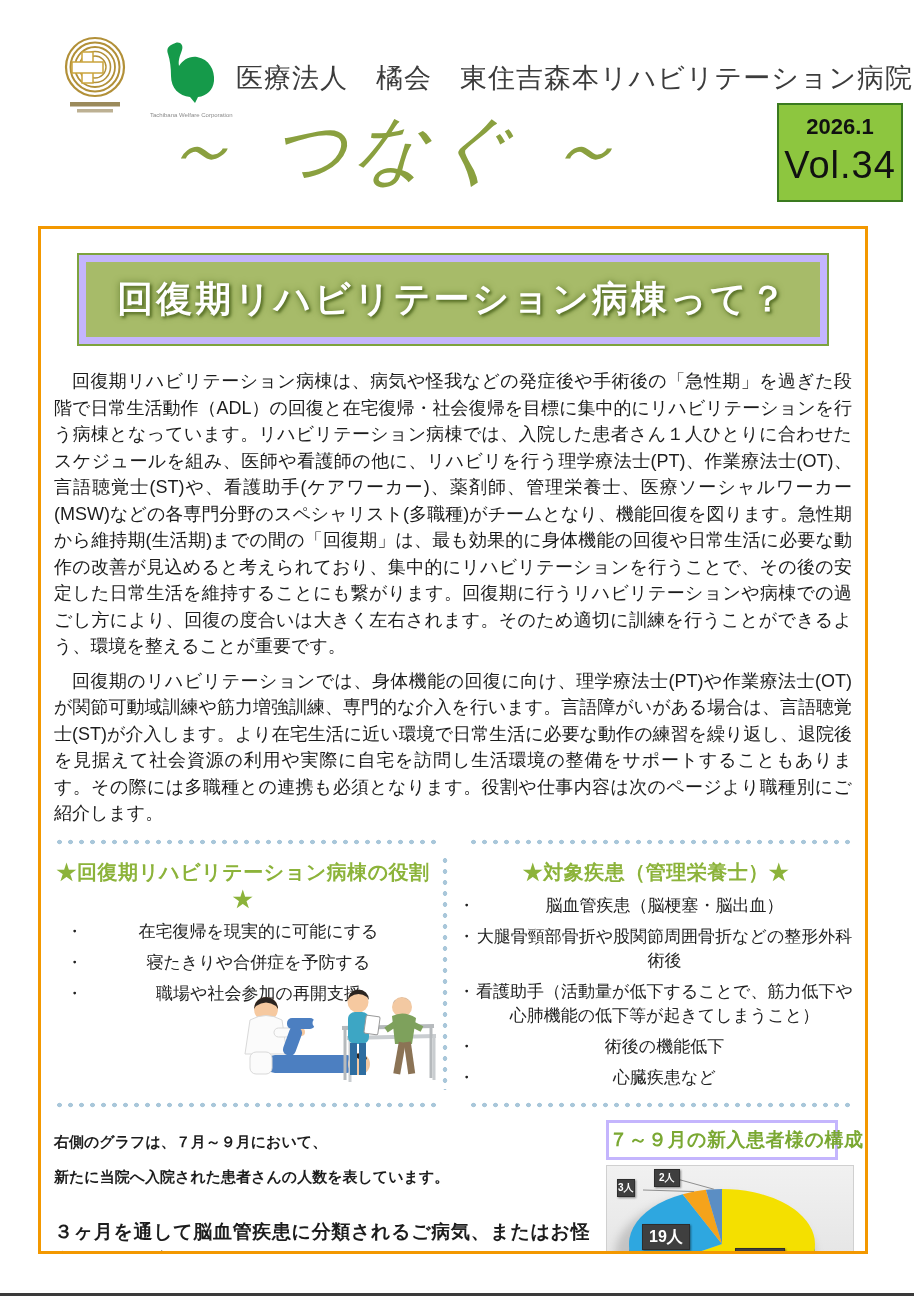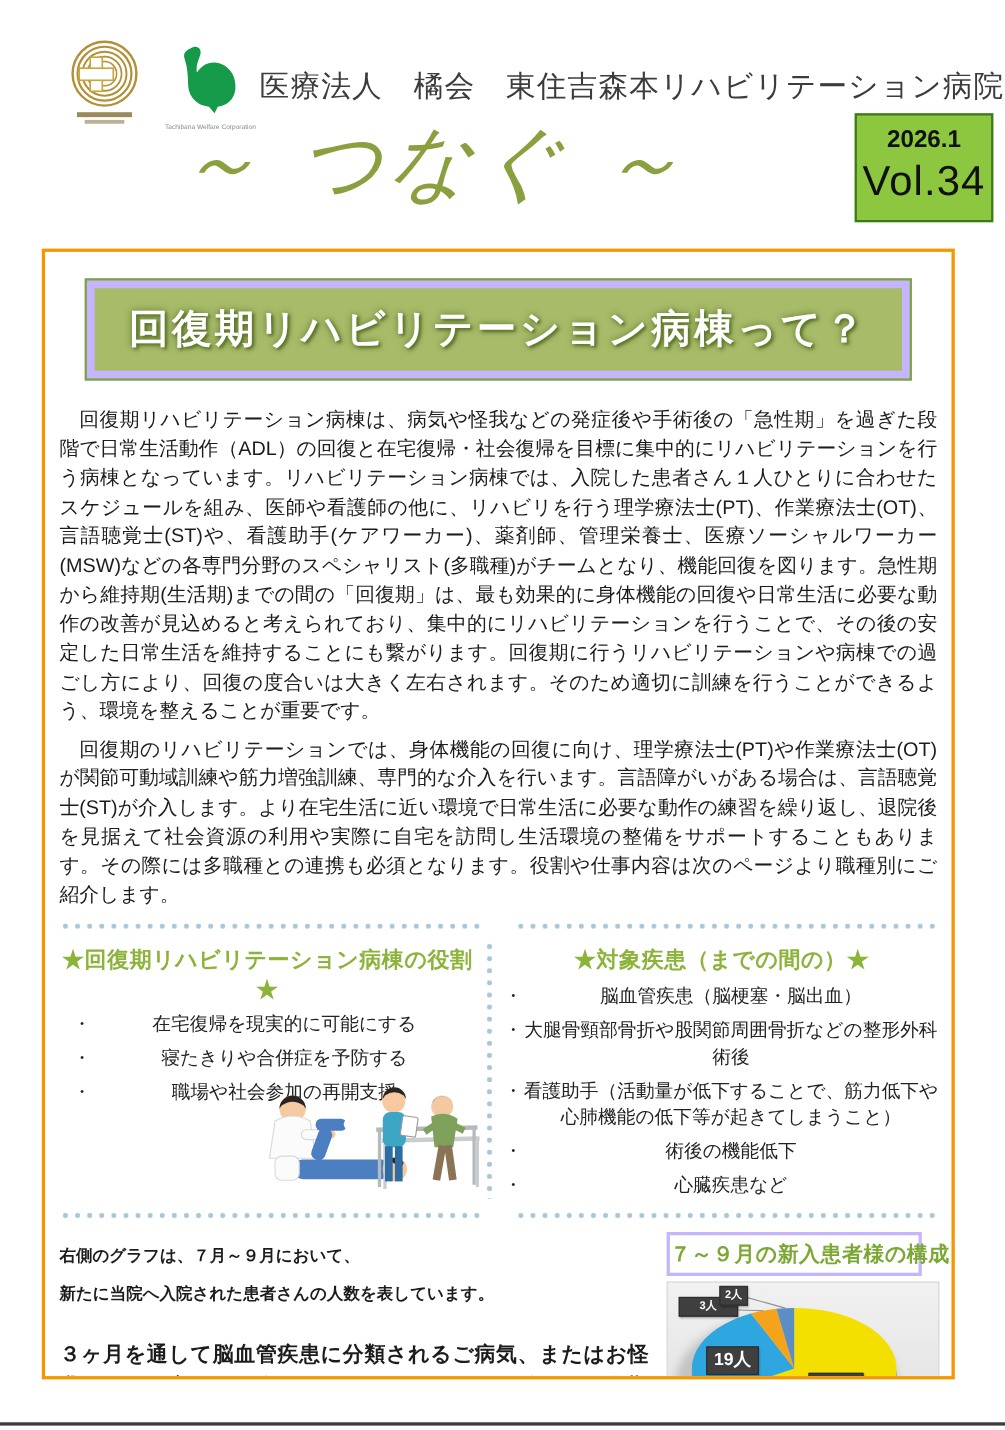--- a/index.html
+++ b/index.html
@@ -58,21 +58,21 @@
   .chart-title{box-sizing:border-box;width:232px;border:3px solid #c4b5fd;background:#fff;color:#7aa832;
                font-size:19px;font-weight:bold;text-align:center;padding:4px 0;letter-spacing:.5px;white-space:nowrap;}
   .chart-panel{position:relative;margin-top:5px;width:246px;height:200px;
                background:linear-gradient(180deg,#f1f1f1 0%,#e2e2e2 60%,#d7d7d7 100%);
                border:1px solid #d0d0d0;}
   .pie-svg{position:absolute;left:0;top:0;width:246px;height:200px;}
   .pie-label{position:absolute;background:#3f3f3f;color:#fff;font-weight:bold;border:1px solid #2d2d2d;
              box-shadow:1px 1px 2px rgba(0,0,0,.45);line-height:1;}
   .lbl-48{left:128px;top:82px;font-size:16px;padding:4px 7px;}
   .lbl-19{left:35px;top:58px;font-size:16px;padding:4px 6px;}
-  .lbl-3{left:10px;top:13px;font-size:10px;padding:3px 18px;}
+  .lbl-3{left:10px;top:13px;font-size:10px;padding:3px 0;}
   .lbl-2{left:47px;top:3px;font-size:10px;padding:3px 4px;}
 
   .footer-line{position:absolute;left:0;top:1293px;width:914px;height:3px;background:#3a3a3a;}
 </style>
 </head>
 <body>
 
 <div class="page">
 
   <div class="logo-gold">
@@ -168,21 +168,21 @@
               <rect x="250" y="66" width="7" height="32" fill="#8b7355" transform="rotate(10 253 82)"></rect>
               <rect x="260" y="66" width="7" height="32" fill="#8b7355" transform="rotate(-8 263 82)"></rect>
             </g>
           </svg>
         </div>
       </section>
 
       <div class="dots-col"></div>
 
       <section class="col-right">
-        <h3 class="col-title">★対象疾患（までの間の）★</h3>
+        <h3 class="col-title">★対象疾患（管理栄養士）★</h3>
         <ul class="bullets">
           <li>脳血管疾患（脳梗塞・脳出血）</li>
           <li>大腿骨頸部骨折や股関節周囲骨折などの整形外科術後</li>
           <li>看護助手（活動量が低下することで、筋力低下や心肺機能の低下等が起きてしまうこと）</li>
           <li>術後の機能低下</li>
           <li>心臓疾患など</li>
         </ul>
       </section>
     </div>
 

